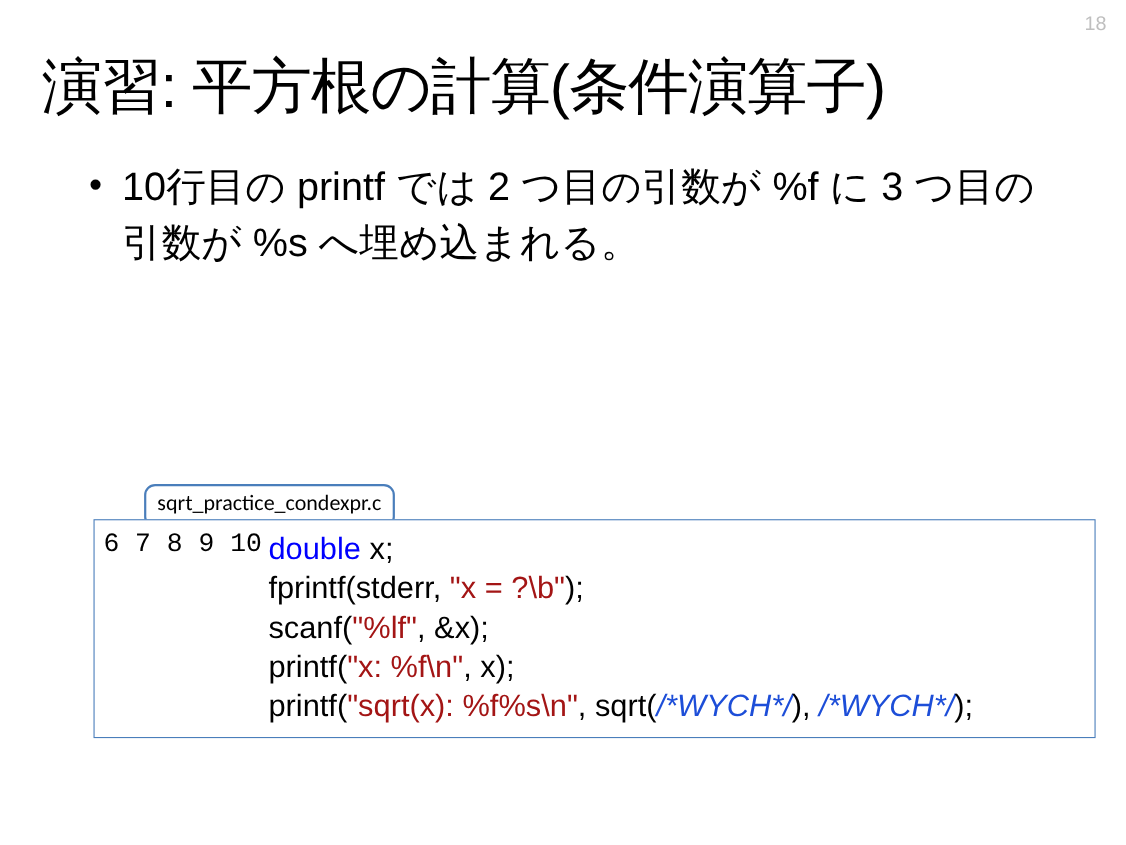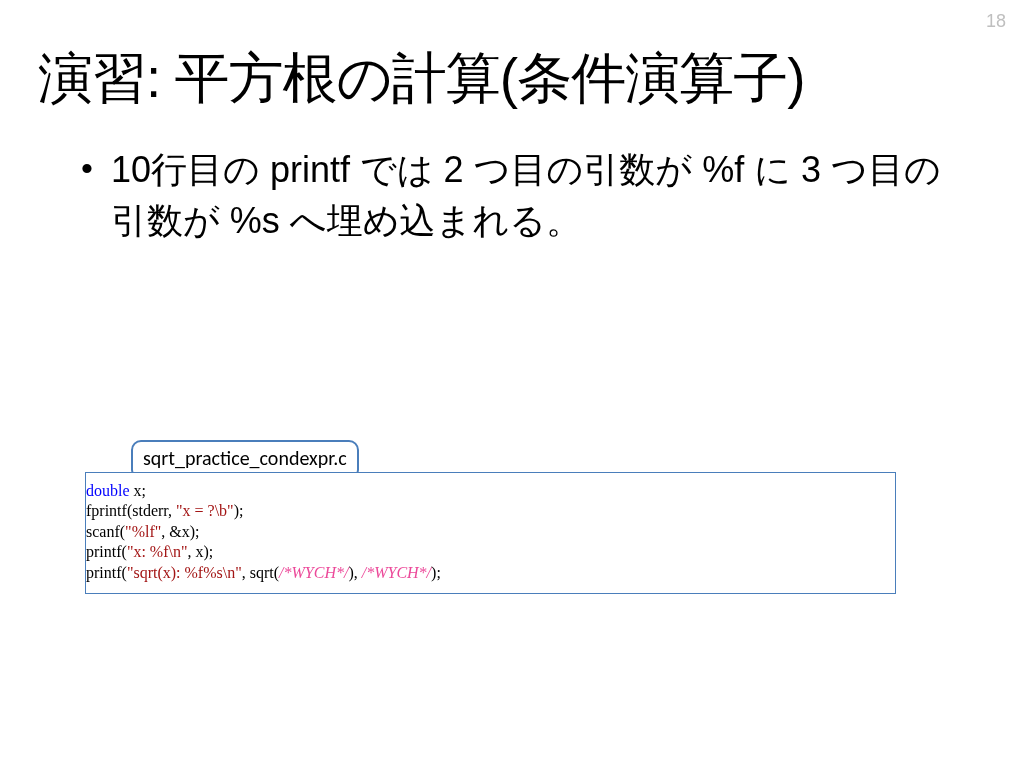--- a/index.html
+++ b/index.html
@@ -41,21 +41,21 @@
     content: "•";
     position: absolute;
     left: -4px;
     top: 0;
     font-size: 34px;
   }
   .code-wrap {
     position: absolute;
     left: 85px;
     top: 440px;
-    width: 811px;
+    width: 911px;
   }
   .file-tab {
     display: inline-block;
     background: #ffffff;
     border: 2px solid #4a7ebb;
     border-radius: 10px;
     padding: 4px 10px 8px 10px;
     font-size: 20px;
     font-family: Calibri, "Segoe UI", sans-serif;
     color: #000;
@@ -75,38 +75,43 @@
   .gutter {
     font-family: Consolas, "Courier New", monospace;
     font-size: 24px;
     color: #000;
     text-align: right;
     line-height: 1.28;
     padding: 0 6px 0 8px;
     min-width: 46px;
   }
   .code {
-    font-family: Liberation Serif, serif;
-    font-size: 16px;
+    font-family: Liberation Sans, sans-serif;
+    font-size: 28px;
     line-height: 1.28;
     white-space: pre;
   }
   .kw { color: #0000ff; }
   .str { color: #a31515; }
-  .cmt { color: #ec4899; font-style: italic; }
+  .cmt { color: #1d4ed8; font-style: italic; }
 </style>
 </head>
 <body>
 
 <div class="page-number">18</div>
 
 <h1 class="title">演習: 平方根の計算(条件演算子)</h1>
 
 <ul class="bullets">
   <li>10行目の printf では 2 つ目の引数が %f に 3 つ目の引数が %s へ埋め込まれる。</li>
 </ul>
 
 <div class="code-wrap">
   <div class="file-tab">sqrt_practice_condexpr.c</div>
   <div class="code-box">
+    <div class="gutter">6
+7
+8
+9
+10</div>
     <div class="code"><div><span class="kw">double</span><span> x;</span></div><div><span>fprintf(stderr, </span><span class="str">"x = ?\b"</span><span>);</span></div><div><span>scanf(</span><span class="str">"%lf"</span><span>, &amp;x);</span></div><div><span>printf(</span><span class="str">"x: %f\n"</span><span>, x);</span></div><div><span>printf(</span><span class="str">"sqrt(x): %f%s\n"</span><span>, sqrt(</span><span class="cmt">/*WYCH*/</span><span>), </span><span class="cmt">/*WYCH*/</span><span>);</span></div></div>
   </div>
 </div>
 
 </body></html>

